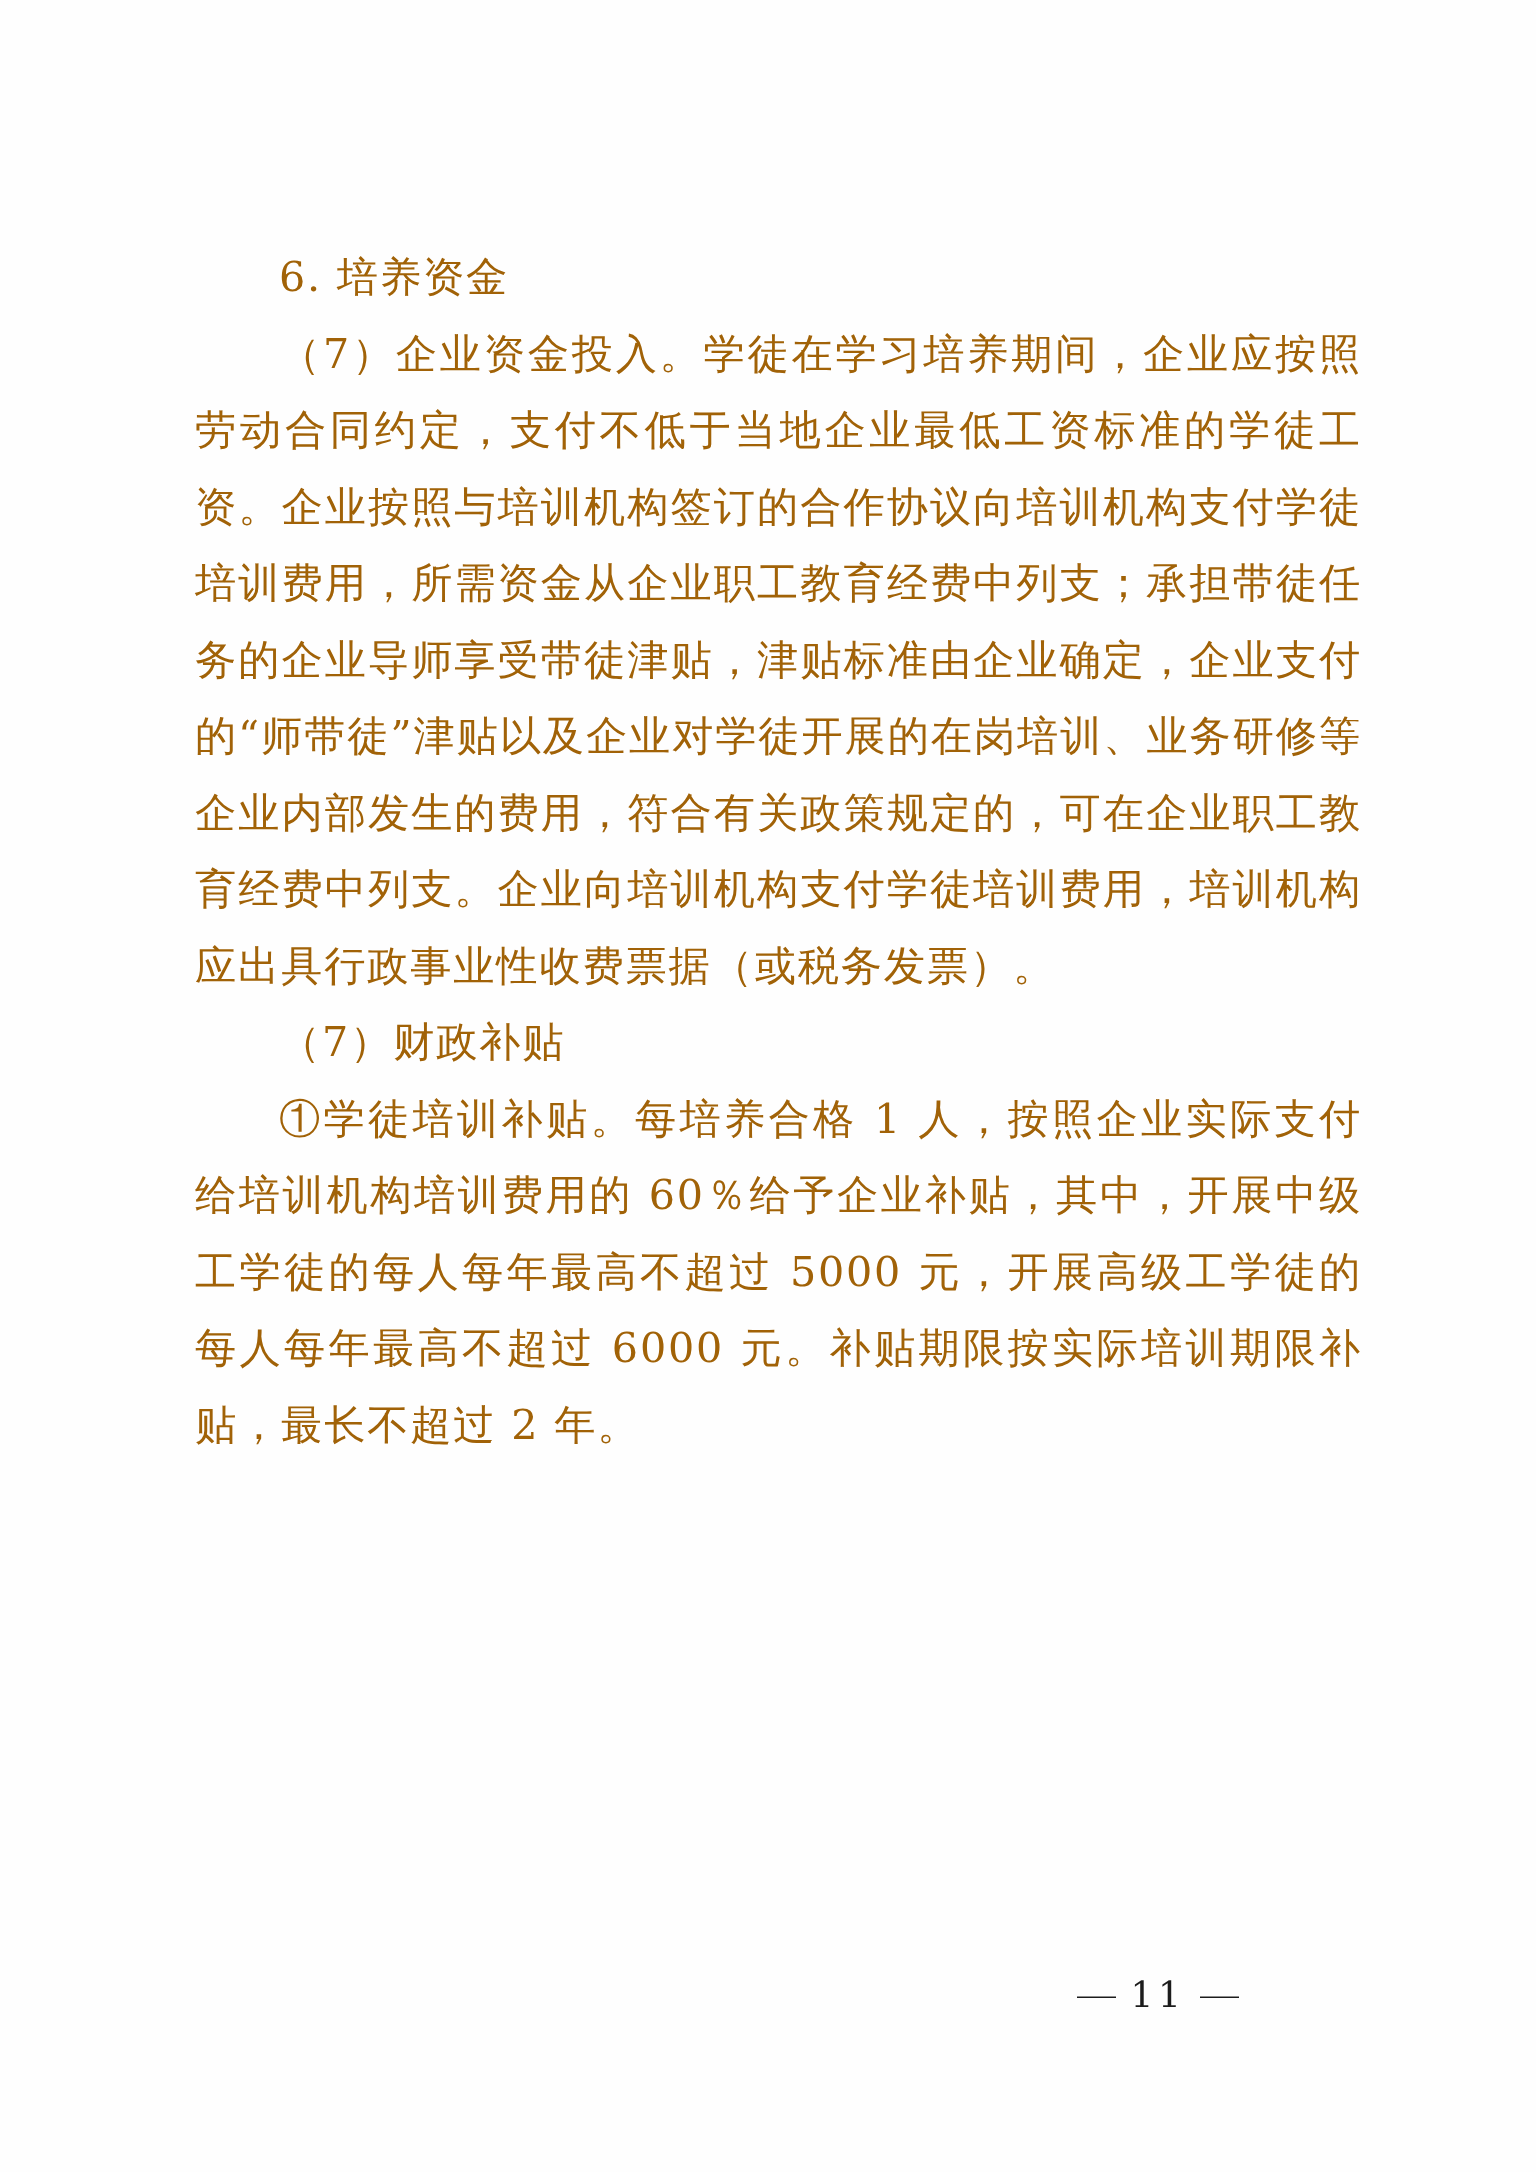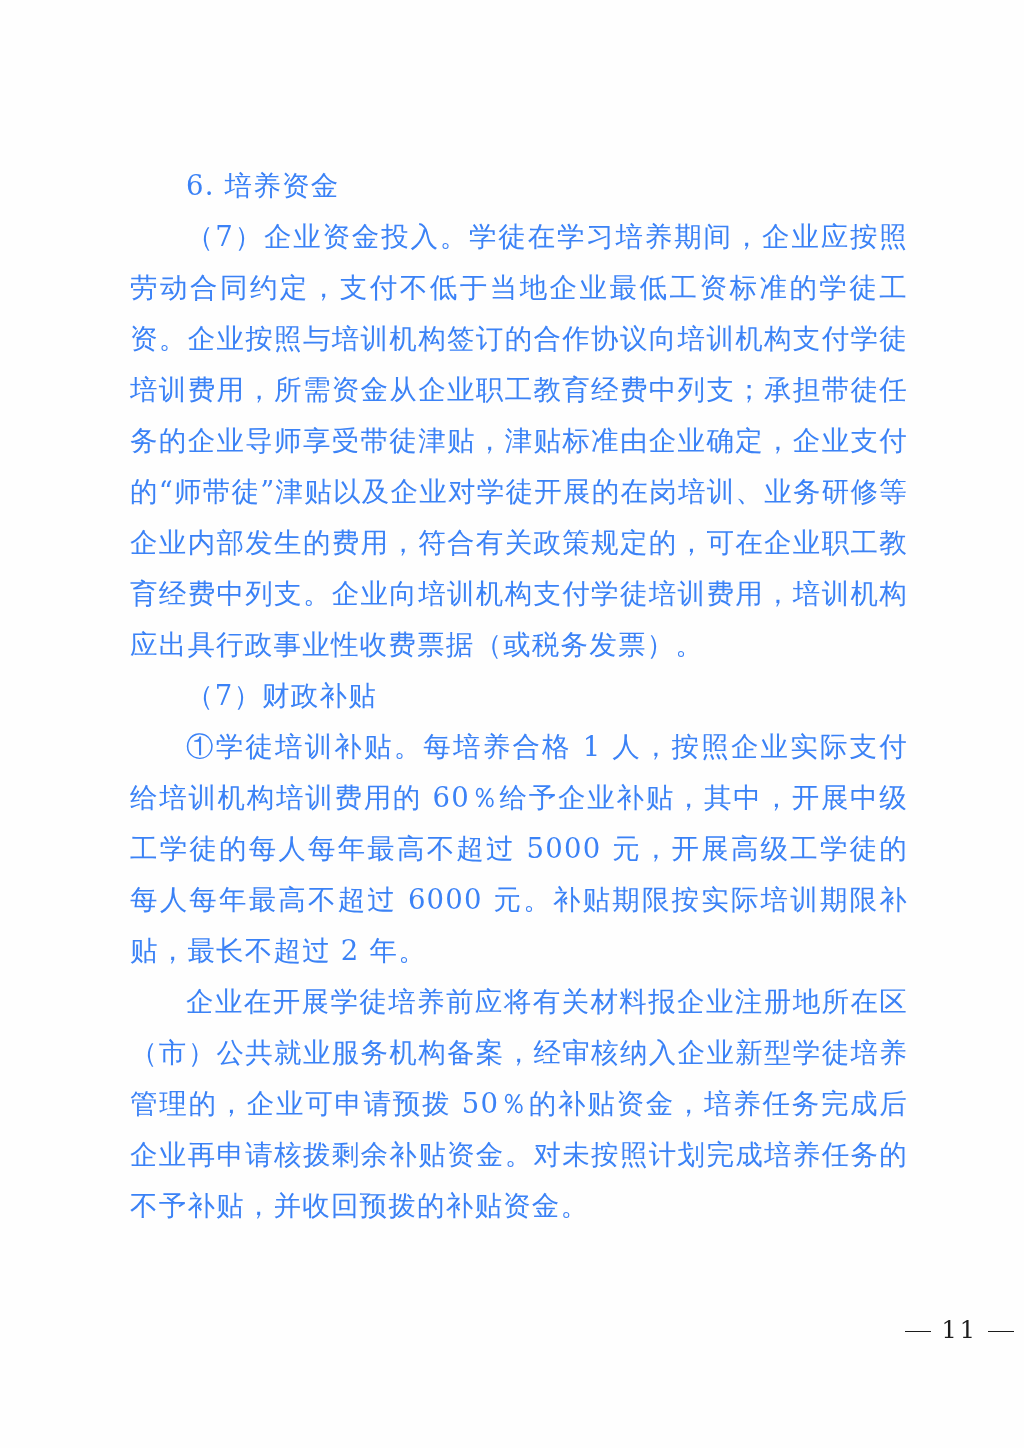--- a/index.html
+++ b/index.html
@@ -27,32 +27,32 @@
     top: 160px;
     width: 778px;
   }
   p.para {
     margin: 0 0 0 0;
     font-size: 27.5px;
     line-height: 51px;
     text-align: justify;
     text-justify: inter-ideograph;
     letter-spacing: 1.2px;
-    color: #3b82f6;
+    color: #a16207;
     font-family: "DejaVu Serif", "Liberation Serif", serif;
   }
   p.indent {
     text-indent: 56px;
   }
   .footer {
     position: absolute;
     left: 0;
     top: 1316px;
     width: 1024px;
-    text-align: right;
+    text-align: center;
     font-size: 24px;
     letter-spacing: 3px;
     color: #1c1c1c;
     font-family: "DejaVu Serif", "Liberation Serif", serif;
   }
   .footer .pg {
     display: inline-block;
     padding: 0 0 0 0;
     margin-left: 520px;
   }
@@ -67,21 +67,20 @@
 </head>
 <body>
 
 <div class="page">
 
   <div class="content">
     <p class="para indent">6. 培养资金</p>
     <p class="para indent">（7）企业资金投入。学徒在学习培养期间，企业应按照劳动合同约定，支付不低于当地企业最低工资标准的学徒工资。企业按照与培训机构签订的合作协议向培训机构支付学徒培训费用，所需资金从企业职工教育经费中列支；承担带徒任务的企业导师享受带徒津贴，津贴标准由企业确定，企业支付的“师带徒”津贴以及企业对学徒开展的在岗培训、业务研修等企业内部发生的费用，符合有关政策规定的，可在企业职工教育经费中列支。企业向培训机构支付学徒培训费用，培训机构应出具行政事业性收费票据（或税务发票）。</p>
     <p class="para indent">（7）财政补贴</p>
     <p class="para indent">①学徒培训补贴。每培养合格 1 人，按照企业实际支付给培训机构培训费用的 60％给予企业补贴，其中，开展中级工学徒的每人每年最高不超过 5000 元，开展高级工学徒的每人每年最高不超过 6000 元。补贴期限按实际培训期限补贴，最长不超过 2 年。</p>
-    <p class="para indent">企业在开展学徒培养前应将有关材料报企业注册地所在区（市）公共就业服务机构备案，经审核纳入企业新型学徒培养管理的，企业可申请预拨 50％的补贴资金，培养任务完成后企业再申请核拨剩余补贴资金。对未按照计划完成培养任务的不予补贴，并收回预拨的补贴资金。</p>
   </div>
 
   <div class="footer">
     <span class="pg">
       <span class="dash"></span><span>11</span><span class="dash"></span>
     </span>
   </div>
 
 </div>
 

